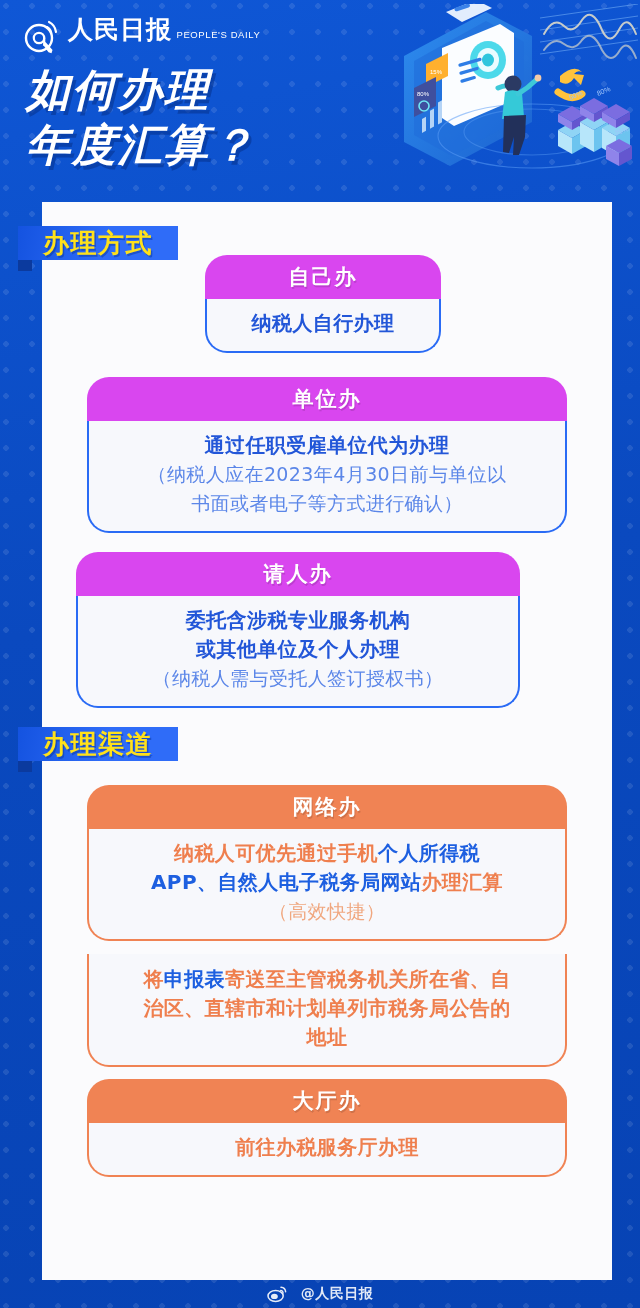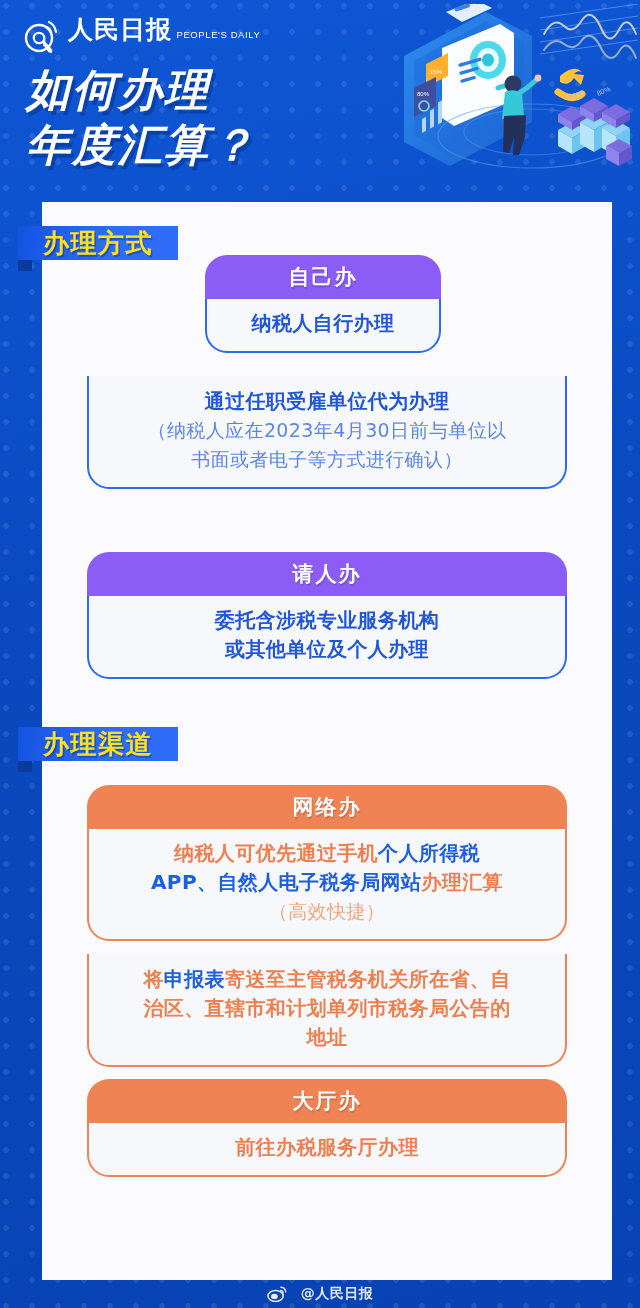--- a/index.html
+++ b/index.html
@@ -137,21 +137,21 @@
   }
   .card-body .line {
     font-family: "DejaVu Sans", sans-serif;
     line-height: 29px;
     letter-spacing: 0.4px;
   }
   .card-body .line.strong { font-weight: bold; font-size: 20px; }
   .card-body .line.note   { font-weight: normal; font-size: 19px; }
 
   
-  .card.blue .card-head { background: #8b5cf6; text-align: center; }
+  .card.blue .card-head { background: #d946ef; text-align: center; }
   .card.blue .card-body {
     border: 2px solid #2a6bf5;
     border-top: none;
   }
   .card.blue .card-body .line { color: #2256d8; }
   .card.blue .card-body .line.note { color: #5b86e8; }
 
   
   .card.orange .card-head { background: #f08354; }
   .card.orange .card-body {
@@ -161,21 +161,21 @@
   .card.orange .card-body .line { color: #ef7f4e; }
   .card.orange .card-body .line.note { color: #f0a77f; }
   .card.orange .card-body .hl {
     color: #1d5fe0;
     font-weight: bold;
   }
 
   
   #card-self    { left: 163px; top: 53px;  width: 236px; }
   #card-company { left: 45px;  top: 175px; width: 480px; }
-  #card-agent   { left: 45px;  top: 350px; width: 480px; }
+  #card-agent   { left: 34px;  top: 350px; width: 444px; }
   #card-online  { left: 45px;  top: 583px; width: 480px; }
   #card-mail    { left: 45px;  top: 753px; width: 480px; }
   #card-hall    { left: 45px;  top: 877px; width: 480px; }
 
   #tag-method  { top: 24px; }
   #tag-channel { top: 525px; }
 
   
   #footer {
     position: absolute;
@@ -336,34 +336,38 @@
     <div id="card-self" class="card blue">
       <div class="card-head">
         <span class="head-label">自己办</span>
       </div>
       <div class="card-body">
         <div class="line strong">纳税人自行办理</div>
       </div>
     </div>
 
     <div id="card-company" class="card blue">
+      <div class="card-head">
+        <span class="head-label">单位办</span>
+      </div>
       <div class="card-body">
         <div class="line strong">通过任职受雇单位代为办理</div>
         <div class="line note">（纳税人应在2023年4月30日前与单位以</div>
         <div class="line note">书面或者电子等方式进行确认）</div>
       </div>
     </div>
 
     <div id="card-agent" class="card blue">
       <div class="card-head">
         <span class="head-label">请人办</span>
       </div>
       <div class="card-body">
         <div class="line strong">委托含涉税专业服务机构</div>
         <div class="line strong">或其他单位及个人办理</div>
+        <div class="line note">（纳税人需与受托人签订授权书）</div>
       </div>
     </div>
 
     <div id="tag-channel" class="section-tag">
       <span class="tag-label">办理渠道</span>
     </div>
 
     <div id="card-online" class="card orange">
       <div class="card-head">
         <span class="head-label">网络办</span>

